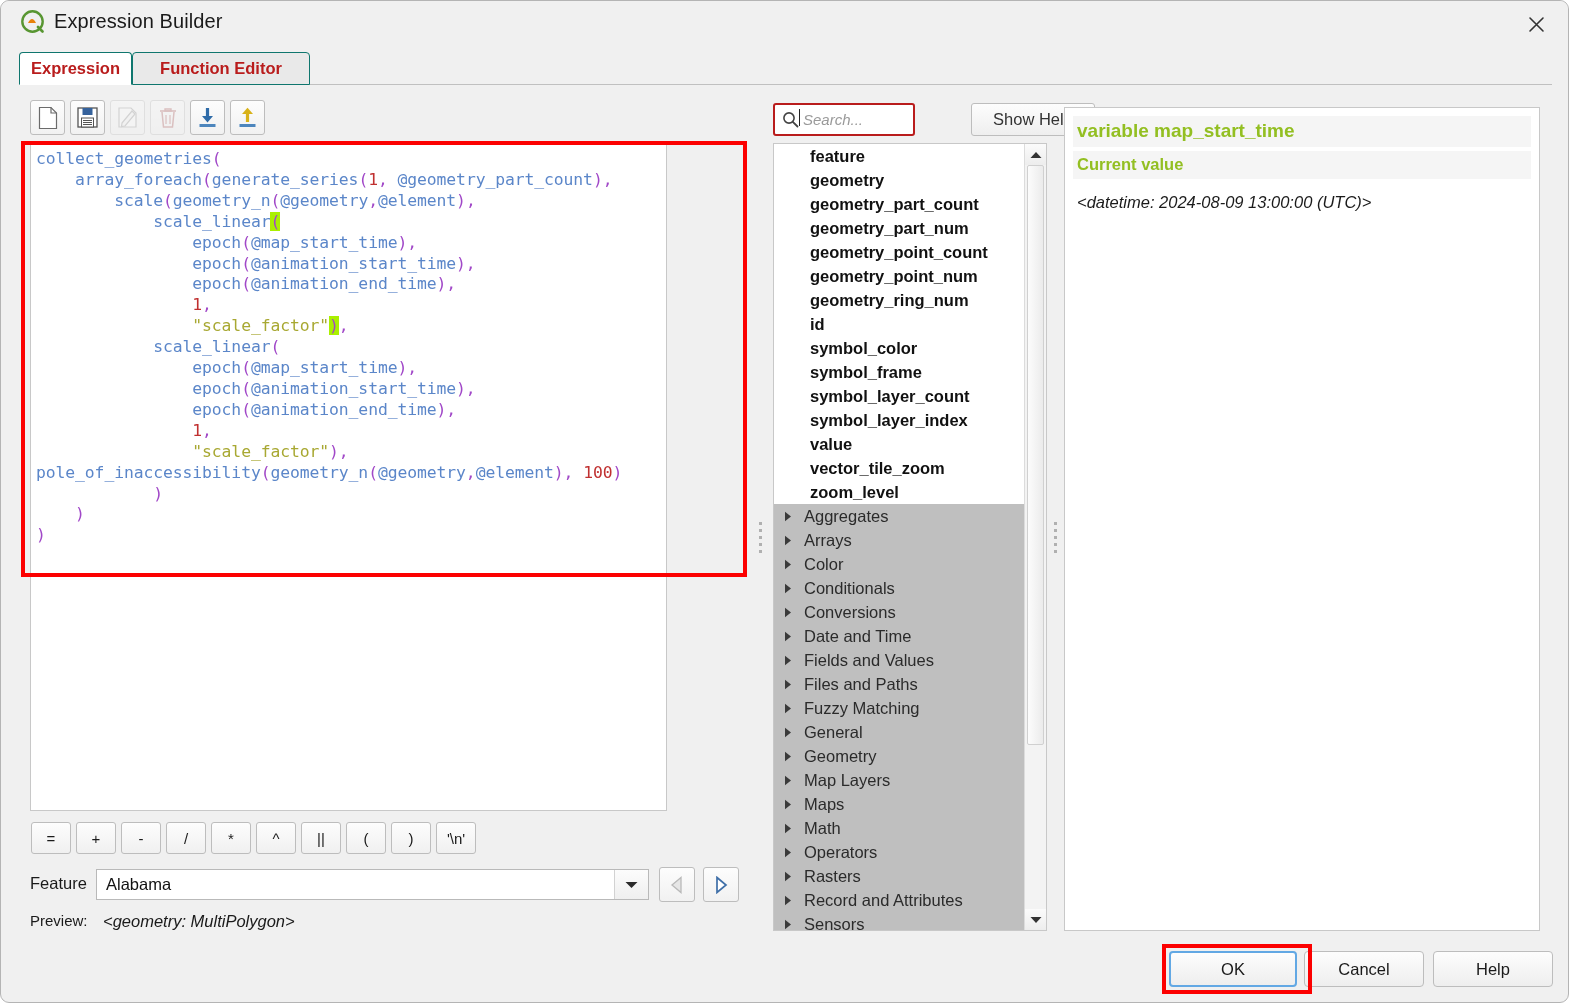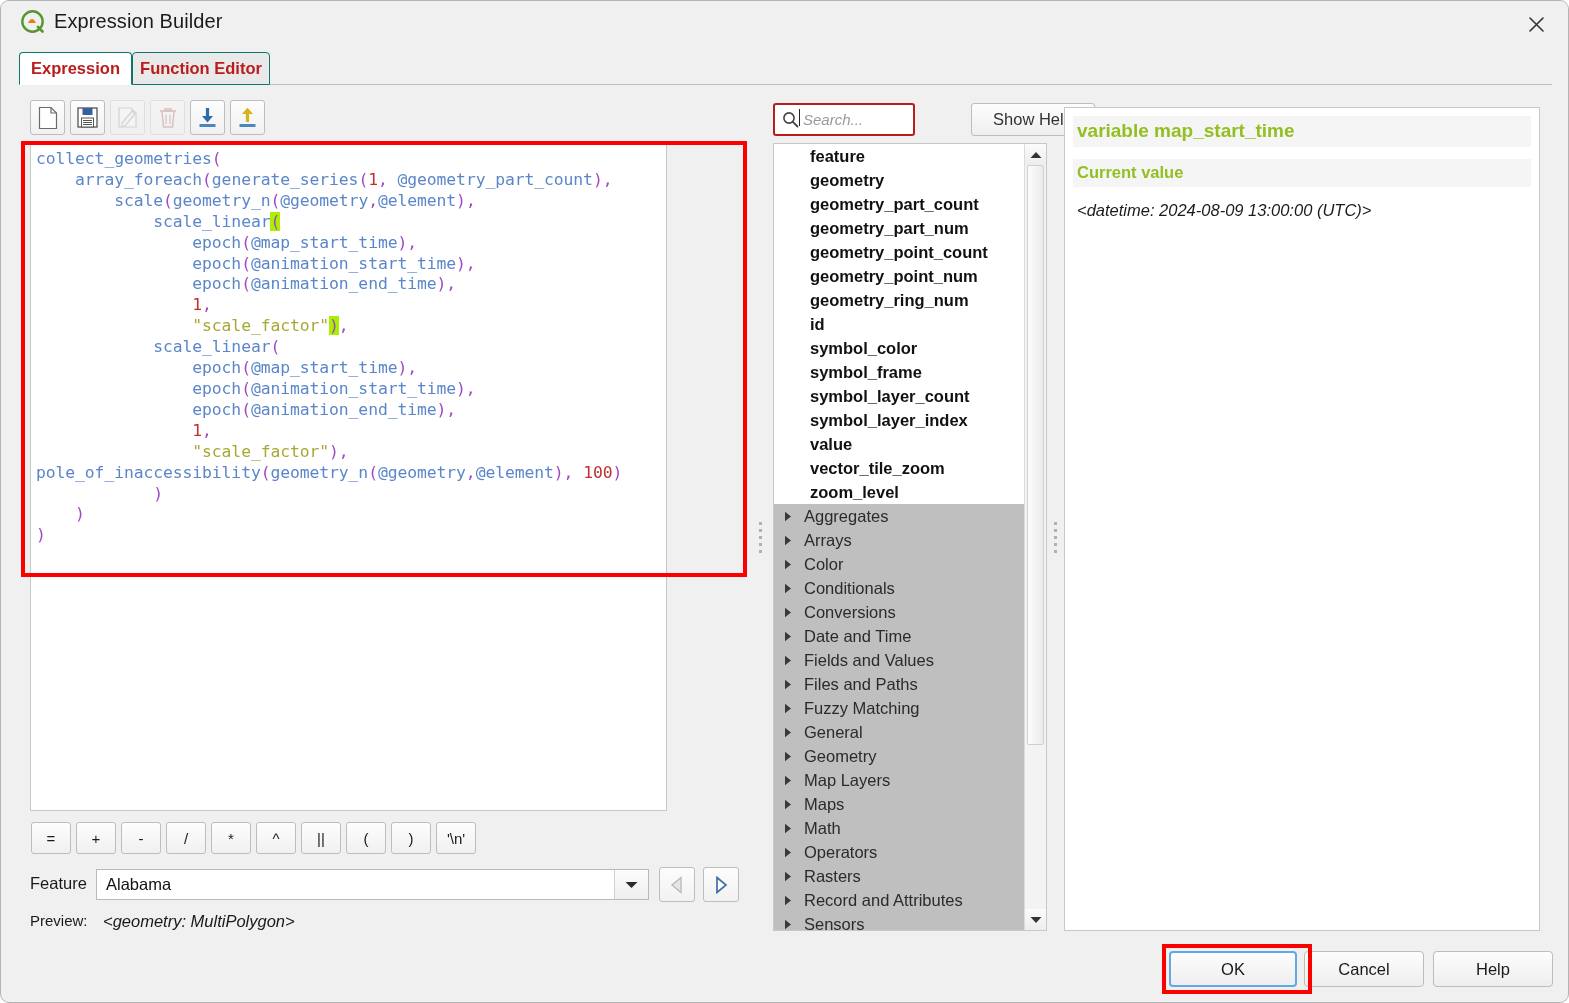--- a/index.html
+++ b/index.html
@@ -89,21 +89,21 @@
     background: #e9e9e9;
     cursor: pointer;
     font-weight: bold;
   }
   .tab.active {
     background: #ffffff;
     border-bottom-color: #ffffff;
     z-index: 3;
   }
   .tab-expression { left: 0; width: 113px; }
-  .tab-function   { left: 113px; width: 138px; }
+  .tab-function   { left: 113px; width: 178px; }
 
   
   .toolbar {
     position: absolute;
     left: 29px; top: 99px;
     display: flex;
     gap: 5px;
   }
   .tbtn {
     width: 35px; height: 35px;
@@ -403,21 +403,21 @@
     color: #93bf22;
     padding: 4px 4px 5px 4px;
   }
   .help-p {
     margin: 14px 12px 0 12px;
     font-size: 16.5px;
     color: #1b1b1b;
     line-height: 1.35;
   }
   .help-h2 {
-    margin: 12px 8px 0 8px;
+    margin: 4px 8px 0 8px;
     background: #f5f5f5;
     font-size: 16.5px;
     font-weight: bold;
     color: #93bf22;
     padding: 4px 4px 5px 4px;
   }
   .help-val {
     margin: 14px 12px 0 12px;
     font-size: 16.5px;
     font-style: italic;

